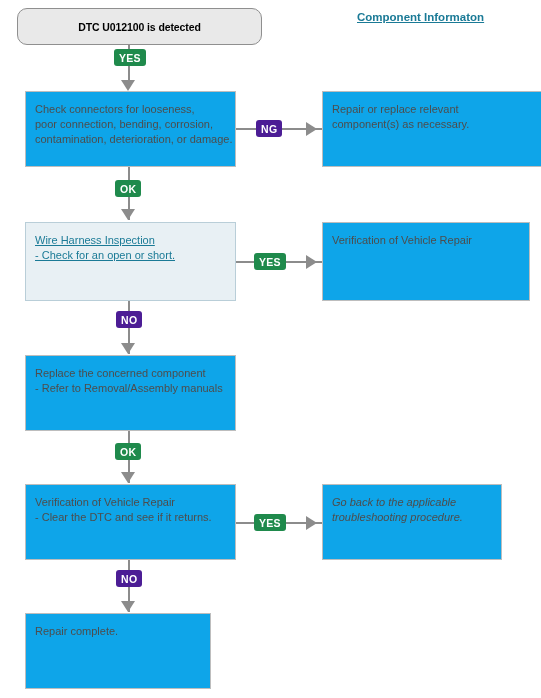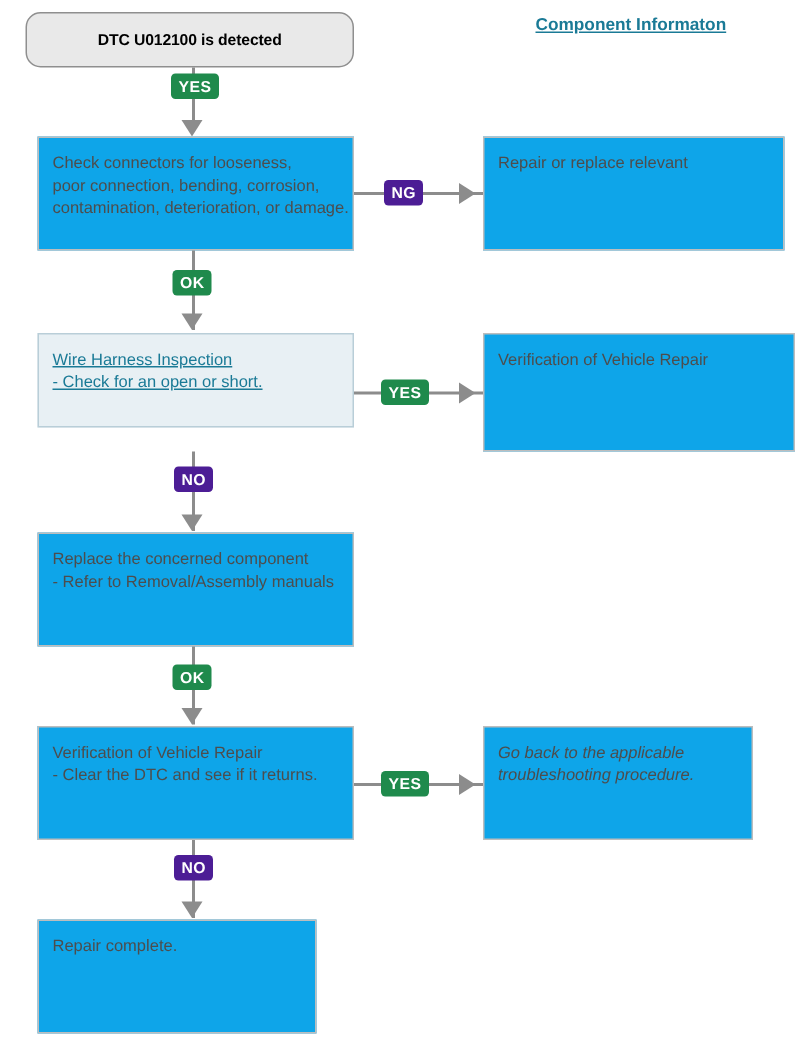--- a/index.html
+++ b/index.html
@@ -21,21 +21,21 @@
     width: 541px;
     height: 698px;
   }
 
   
   .node { position: absolute; box-sizing: border-box; }
 
   
   .start-box {
     left: 17px; top: 8px;
-    width: 219px; height: 37px;
+    width: 245px; height: 37px;
     background: #e9e9e9;
     border: 1px solid #8f8f8f;
     border-radius: 10px;
     display: flex;
     flex-direction: column;
     align-items: center;
     justify-content: center;
     text-align: center;
     color: #000000;
     font-size: 10.5px;
@@ -146,29 +146,30 @@
   <div class="node proc" style="left:25px; top:91px; width:211px; height:76px;">
     <span>Check connectors for looseness,</span>
     <span>poor connection, bending, corrosion,</span>
     <span>contamination, deterioration, or damage.</span>
   </div>
 
   <div class="hline" style="left:236px; top:128px; width:86px;"></div>
   <div class="arrow-right" style="left:306px; top:122px;"></div>
   <div class="badge red" style="left:256px; top:120px;">NG</div>
 
-  <div class="node proc" style="left:322px; top:91px; width:201px; height:76px;">
+  <div class="node proc" style="left:322px; top:91px; width:220px; height:76px;">
     <span>Repair or replace relevant</span>
+    <span>component(s) as necessary.</span>
   </div>
 
   <div class="vline" style="left:128px; top:167px; height:53px;"></div>
   <div class="arrow-down" style="left:121px; top:209px;"></div>
   <div class="badge green" style="left:115px; top:180px;">OK</div>
 
-  <div class="node proc highlight" style="left:25px; top:222px; width:211px; height:63px;">
+  <div class="node proc highlight" style="left:25px; top:222px; width:211px; height:79px;">
     <span class="link-line">Wire Harness Inspection </span>
     <span class="link-line">- Check for an open or short.</span>
   </div>
 
   <div class="hline" style="left:236px; top:261px; width:86px;"></div>
   <div class="arrow-right" style="left:306px; top:255px;"></div>
   <div class="badge green" style="left:254px; top:253px;">YES</div>
 
   <div class="node proc" style="left:322px; top:222px; width:208px; height:79px;">
     <span>Verification of Vehicle Repair</span>

